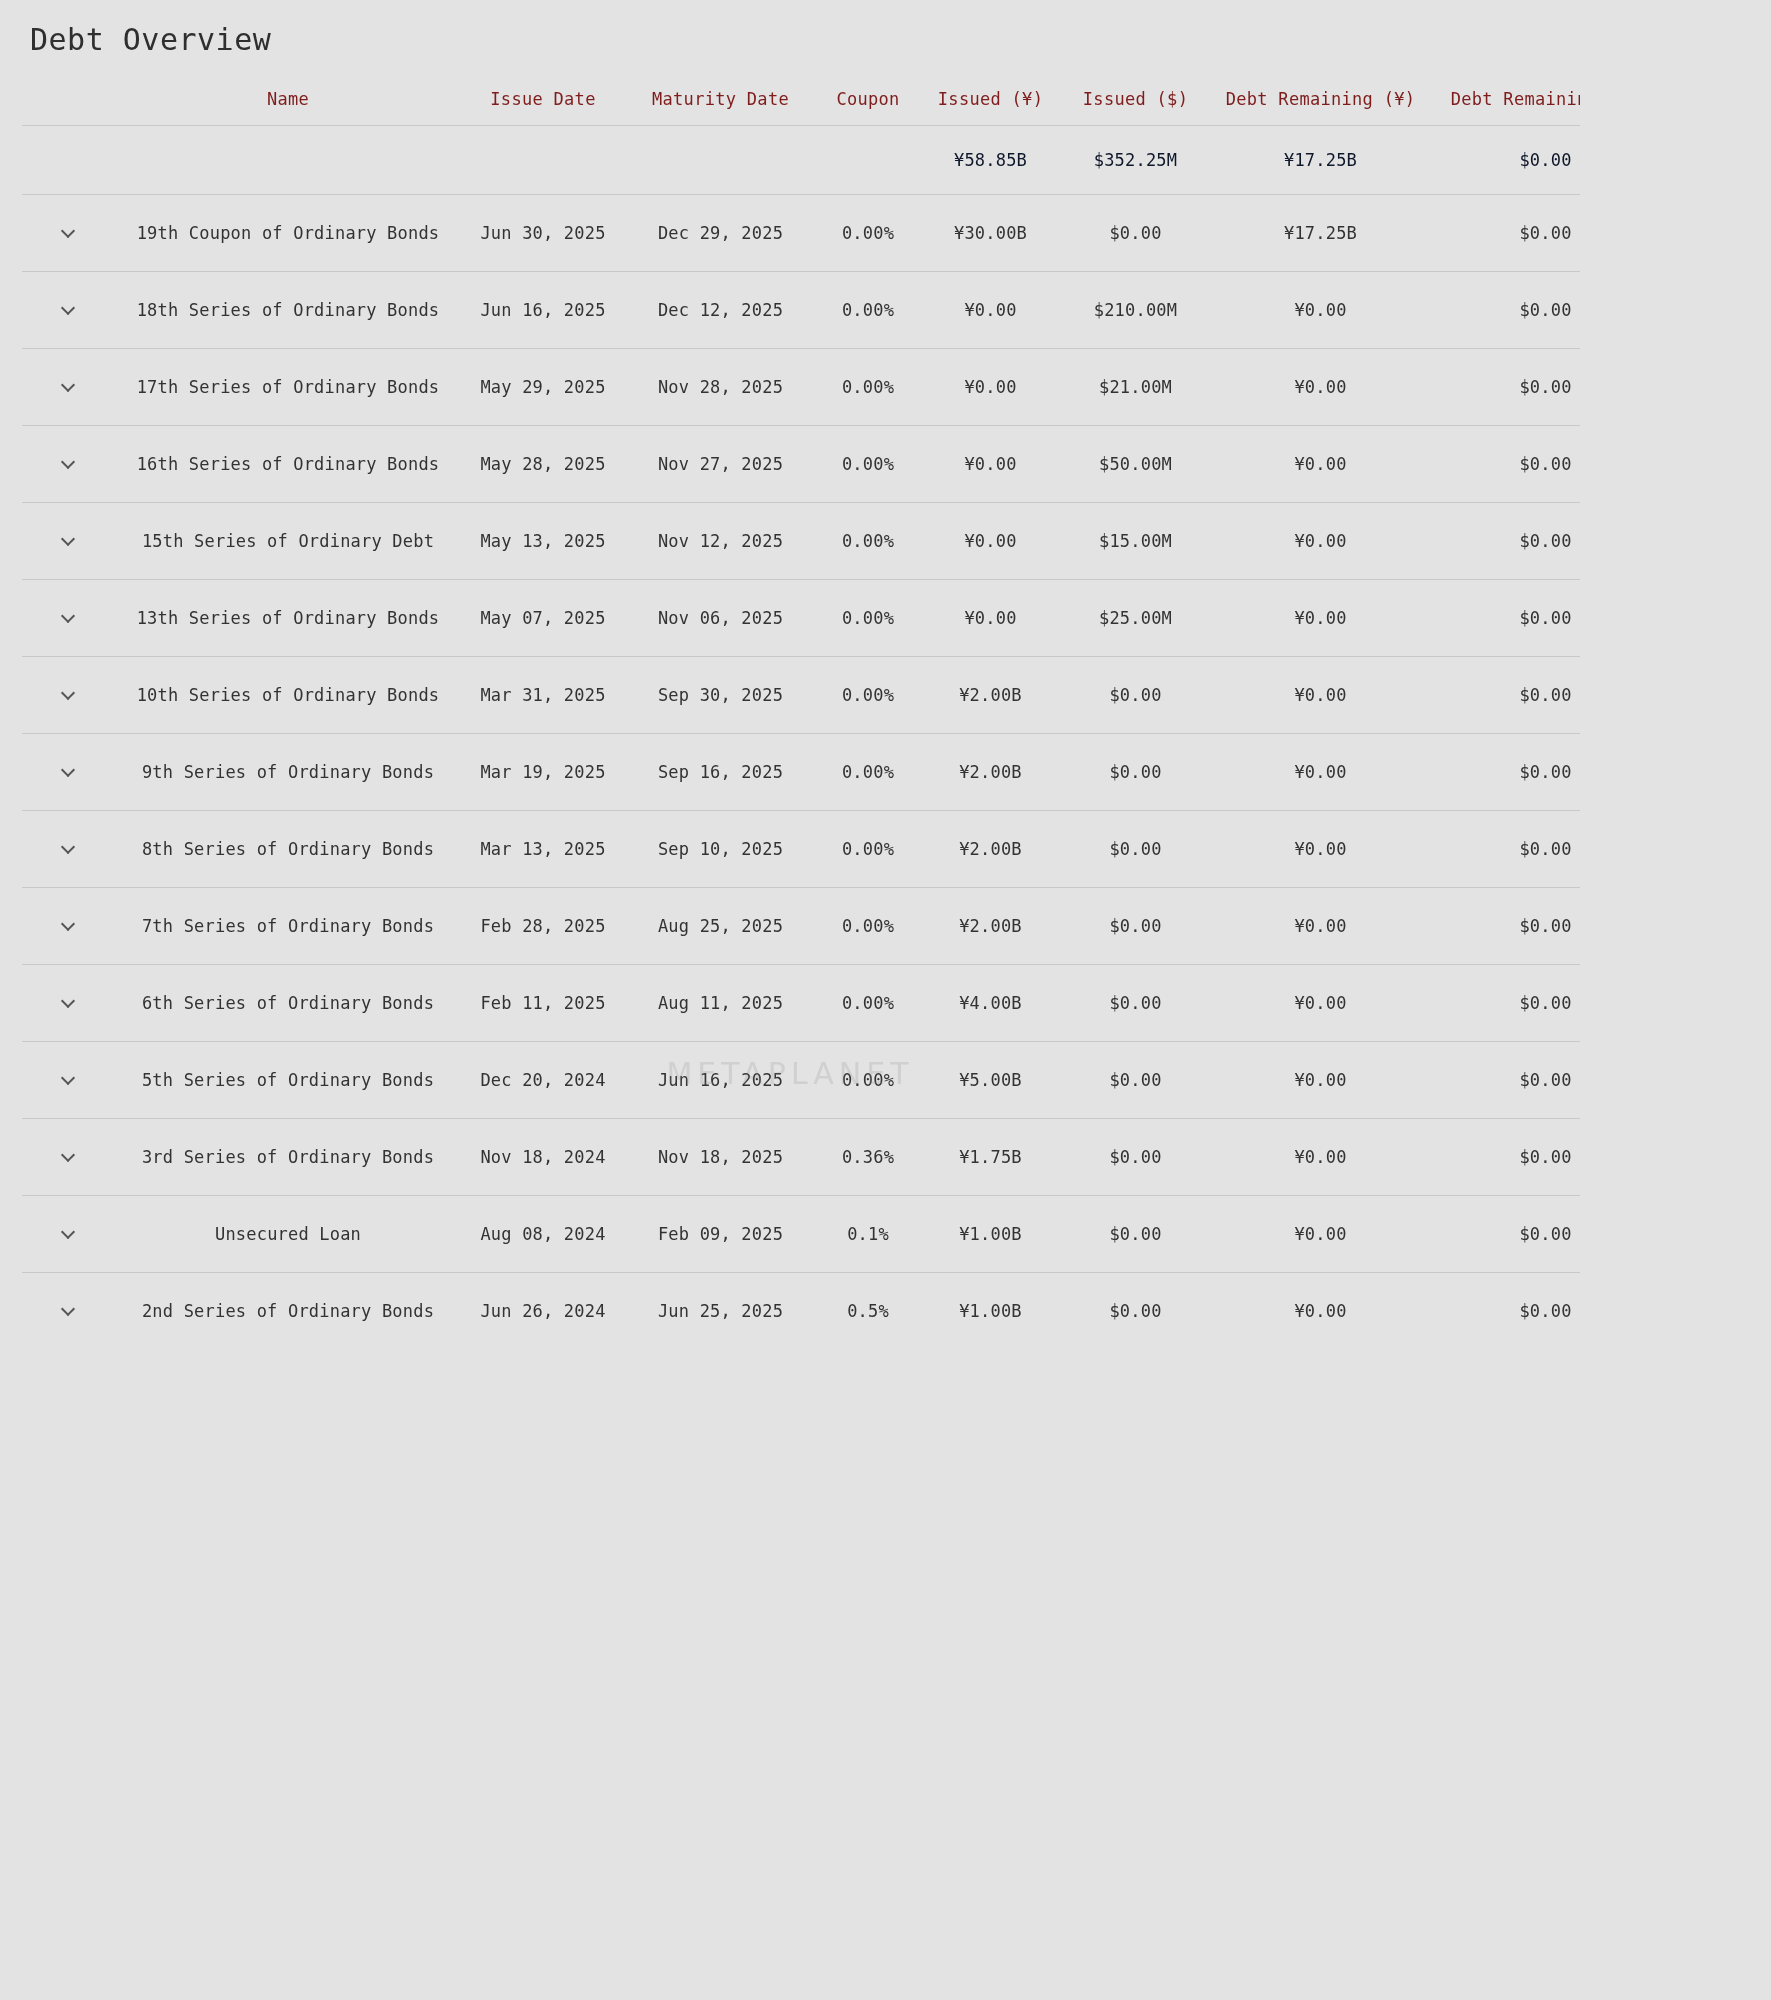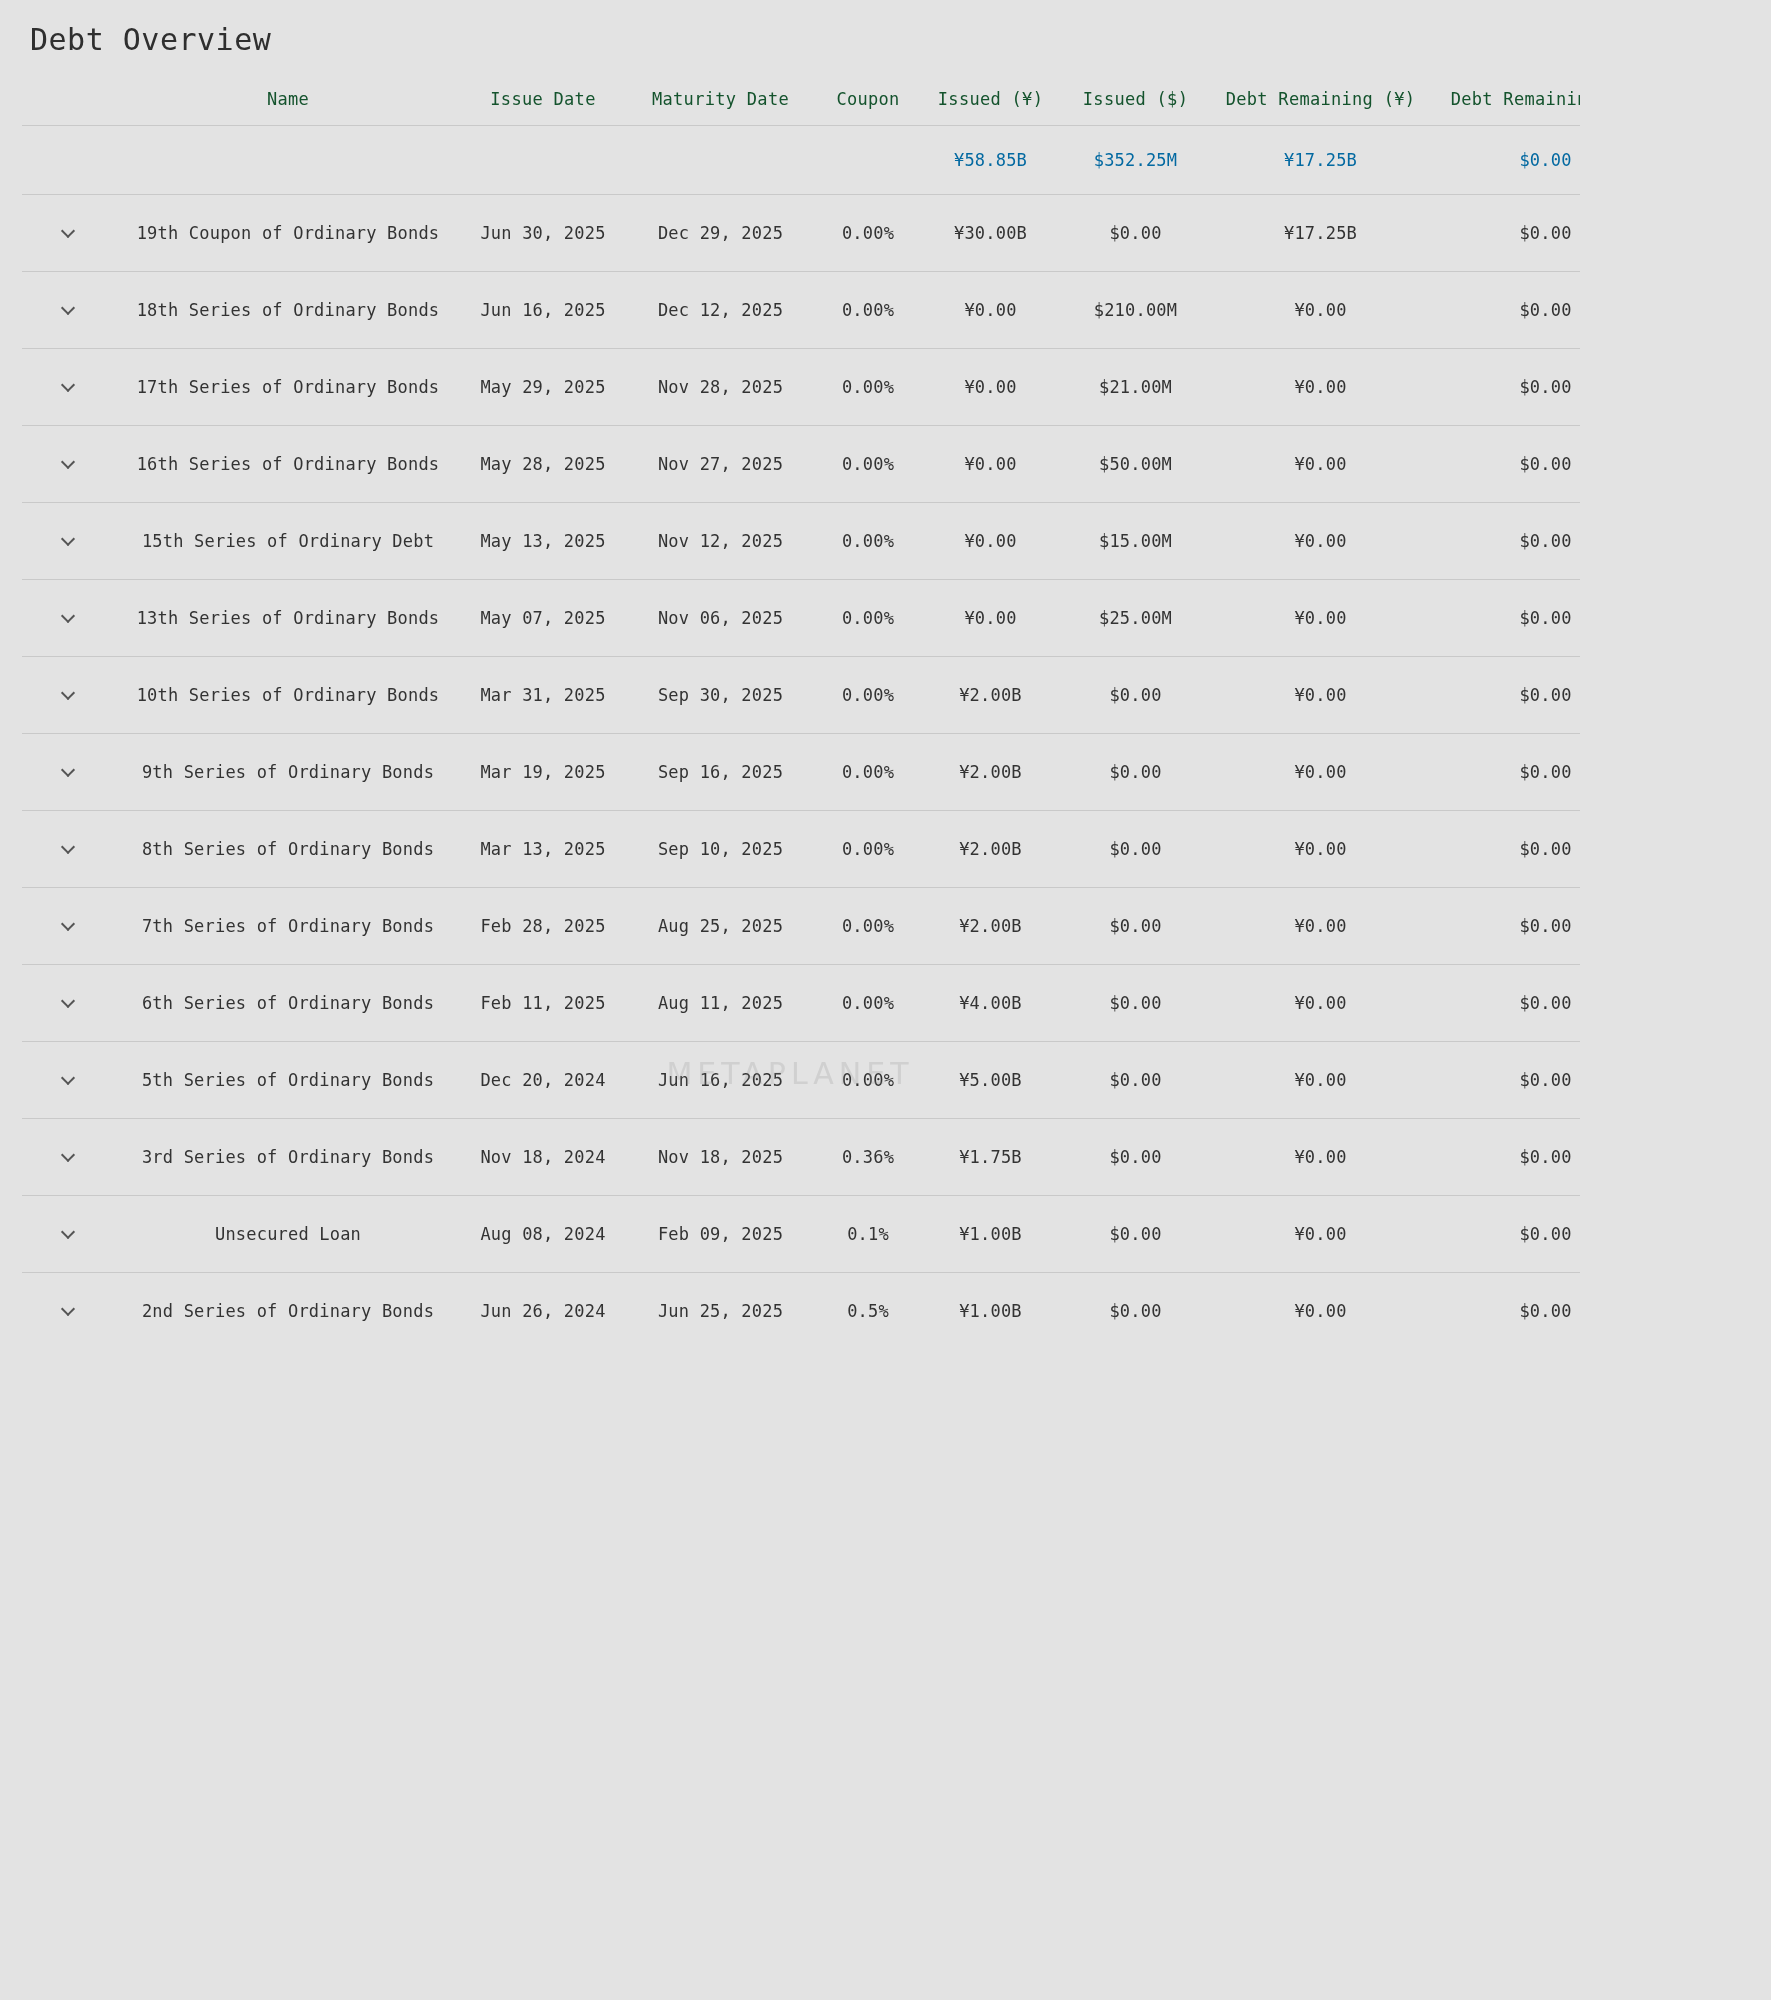--- a/index.html
+++ b/index.html
@@ -30,21 +30,21 @@
     font-weight: 400;
   }
   table.debt-table {
     width: 100%;
     border-collapse: collapse;
     table-layout: fixed;
   }
   table.debt-table th {
     font-weight: 400;
     font-size: 17px;
-    color: #14532d;
+    color: #7f1d1d;
     padding: 6px 10px 16px 10px;
     letter-spacing: 0.3px;
   }
   table.debt-table td {
     font-size: 17px;
     color: #333333;
     padding: 28px 10px;
     letter-spacing: 0.2px;
     border-top: 1px solid #c9c9c9;
   }
@@ -54,21 +54,21 @@
   .col-mat     { width: 185px; }
   .col-coupon  { width: 110px; }
   .col-iy      { width: 135px; }
   .col-id      { width: 155px; }
   .col-ry      { width: 215px; }
   .col-rd      { width: 235px; }
 
   .t-center { text-align: center; }
 
   tr.summary-row td {
-    color: #0369a1;
+    color: #0f172a;
     border-top: 1px solid #c9c9c9;
     padding: 24px 10px;
   }
   .caret {
     display: inline-block;
     width: 14px;
     height: 14px;
     position: relative;
     cursor: pointer;
   }

